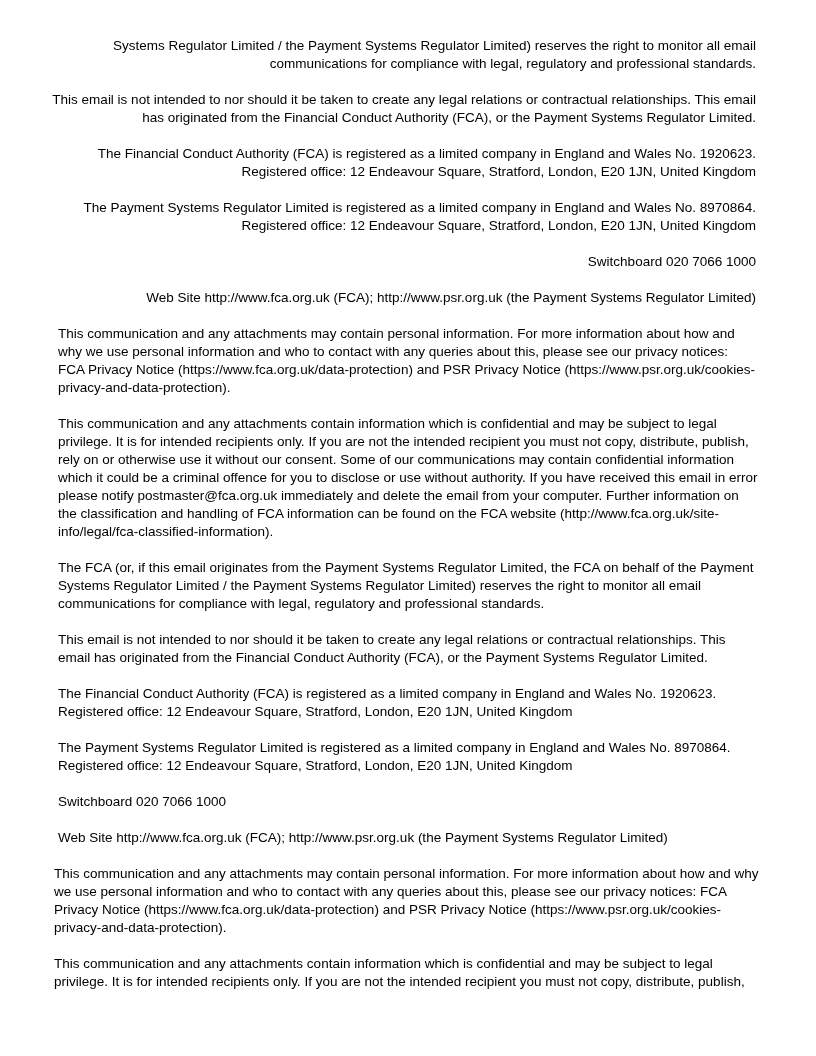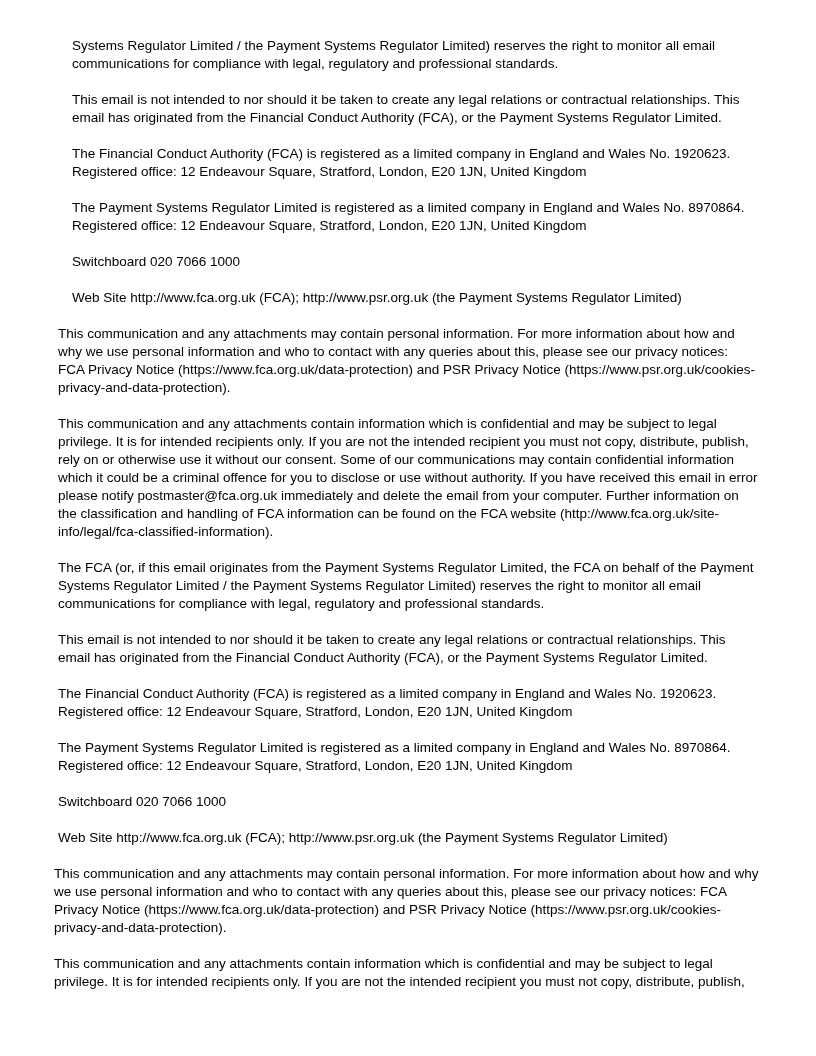--- a/index.html
+++ b/index.html
@@ -19,22 +19,23 @@
     color: #000000;
     box-sizing: border-box;
     padding-top: 37px;
   }
   .page p {
     margin: 0 0 18px 0;
     word-wrap: break-word;
   }
   
   .quote-level-3 {
-    margin-left: 72px;
+    margin-left: 49px;
     margin-right: 60px;
+    text-align: right;
   }
   
   .quote-level-2 {
     margin-left: 58px;
     margin-right: 58px;
     margin-top: 7px;
   }
   
   .quote-level-1 {
     margin-left: 54px;

